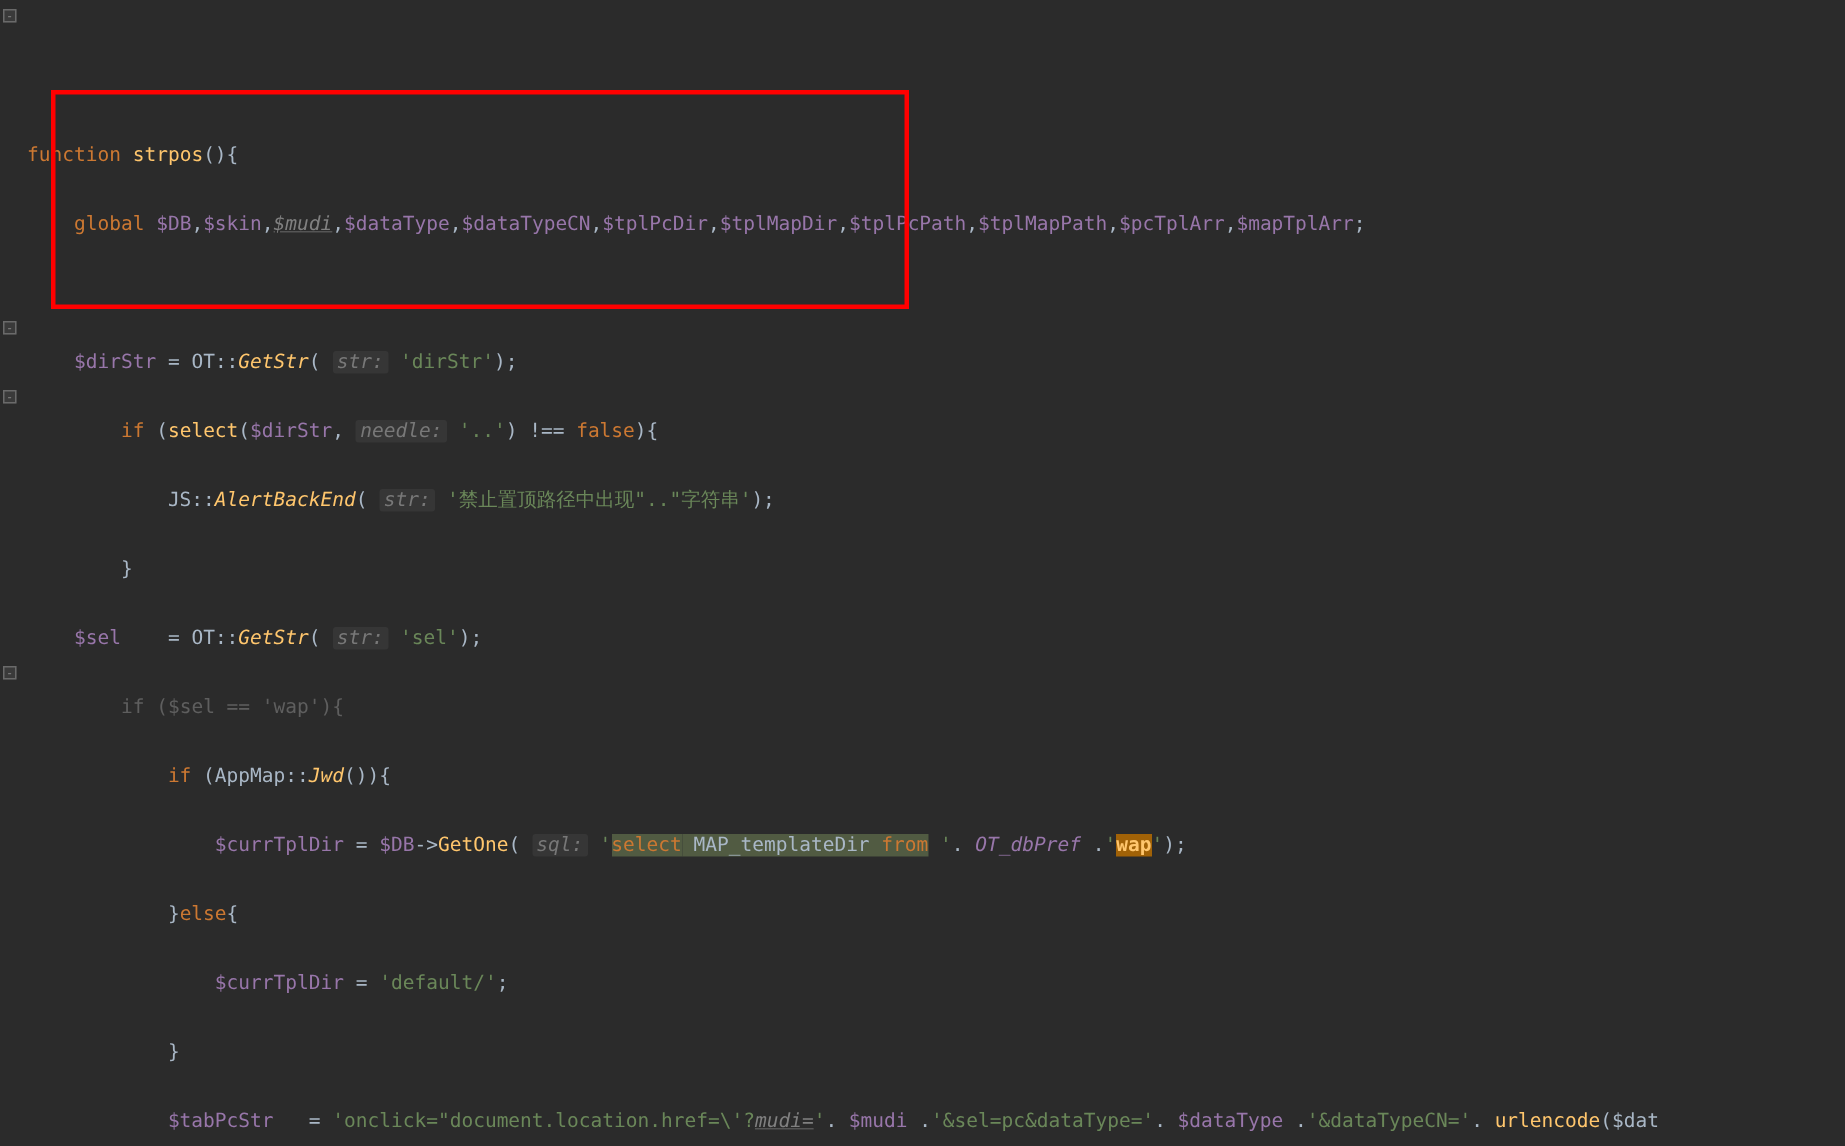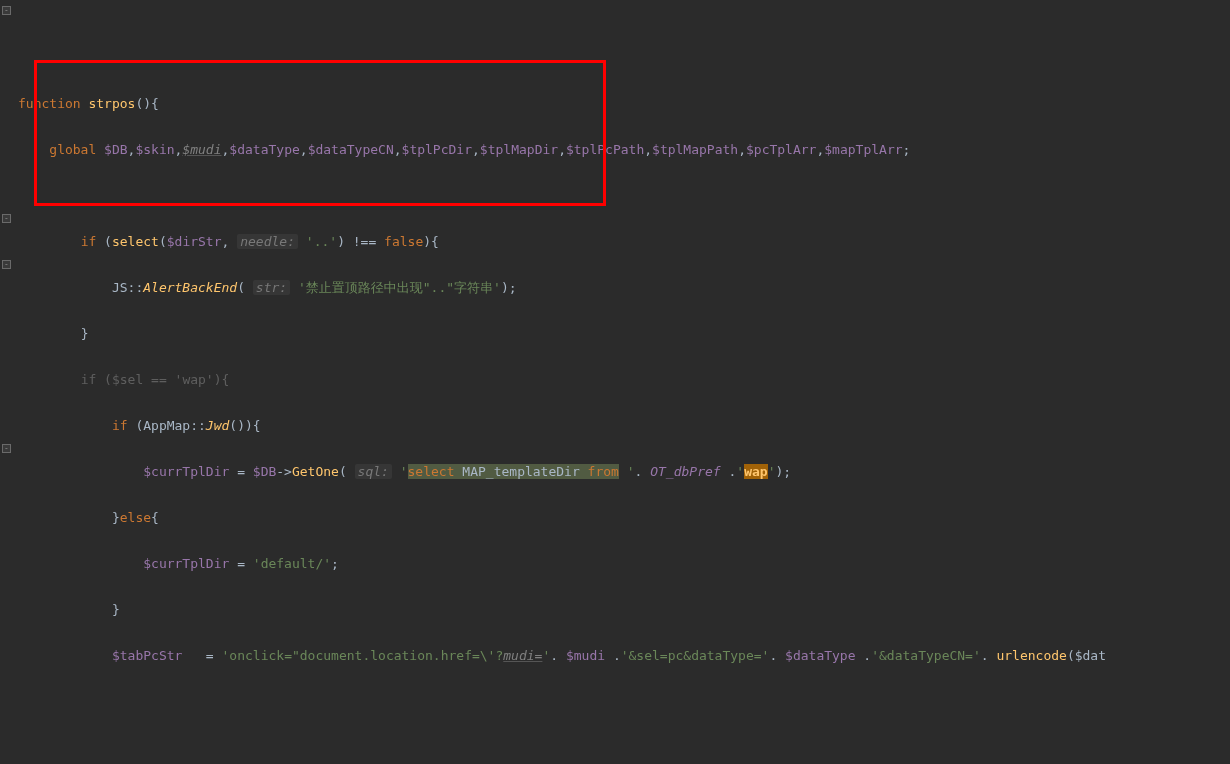--- a/index.html
+++ b/index.html
@@ -77,23 +77,25 @@
     <div class="fold" style="top:444px">-</div>
   </div>
 
   <div class="code">
 
     <div class="redbox" style="top:60px;left:20px;width:572px;height:146px;"></div>
 
 <div class="line"><span class="kw">function</span> <span class="fn">strpos</span><span class="pun">(){</span></div>
 <div class="line">    <span class="kw">global</span> <span class="var">$DB</span><span class="pun">,</span><span class="var">$skin</span><span class="pun">,</span><span class="mudi">$mudi</span><span class="pun">,</span><span class="var">$dataType</span><span class="pun">,</span><span class="var">$dataTypeCN</span><span class="pun">,</span><span class="var">$tplPcDir</span><span class="pun">,</span><span class="var">$tplMapDir</span><span class="pun">,</span><span class="var">$tplPcPath</span><span class="pun">,</span><span class="var">$tplMapPath</span><span class="pun">,</span><span class="var">$pcTplArr</span><span class="pun">,</span><span class="var">$mapTplArr</span><span class="pun">;</span></div>
 <div class="line"> </div>
+<div class="line">    <span class="var">$dirStr</span> <span class="pun">=</span> <span class="cls">OT</span><span class="pun">::</span><span class="fn ital">GetStr</span><span class="pun">( </span><span class="hint">str:</span> <span class="str">'dirStr'</span><span class="pun">);</span></div>
 <div class="line">        <span class="kw">if</span> <span class="pun">(</span><span class="fn">select</span><span class="pun">(</span><span class="var">$dirStr</span><span class="pun">, </span><span class="hint">needle:</span> <span class="str">'..'</span><span class="pun">) </span><span class="op">!==</span> <span class="kw">false</span><span class="pun">){</span></div>
 <div class="line">            <span class="cls">JS</span><span class="pun">::</span><span class="fn ital">AlertBackEnd</span><span class="pun">( </span><span class="hint">str:</span> <span class="str">'禁止置顶路径中出现".."字符串'</span><span class="pun">);</span></div>
 <div class="line">        <span class="pun">}</span></div>
+<div class="line">    <span class="var">$sel</span>    <span class="pun">=</span> <span class="cls">OT</span><span class="pun">::</span><span class="fn ital">GetStr</span><span class="pun">( </span><span class="hint">str:</span> <span class="str">'sel'</span><span class="pun">);</span></div>
 <div class="line">        <span class="kw dim" style="opacity:.6">if</span> <span class="pun dim" style="opacity:.6">(</span><span class="var dim" style="opacity:.6">$sel</span> <span class="pun dim" style="opacity:.6">==</span> <span class="str dim" style="opacity:.6">'wap'</span><span class="pun dim" style="opacity:.6">){</span></div>
 <div class="line">            <span class="kw">if</span> <span class="pun">(</span><span class="cls">AppMap</span><span class="pun">::</span><span class="fn ital">Jwd</span><span class="pun">()){</span></div>
 <div class="line">                <span class="var">$currTplDir</span> <span class="pun">=</span> <span class="var">$DB</span><span class="pun">-&gt;</span><span class="fn">GetOne</span><span class="pun">( </span><span class="hint">sql:</span> <span class="str">'</span><span class="hlkw">select</span><span class="hlbg"> MAP_templateDir </span><span class="hlkw">from</span><span class="str"> '</span><span class="pun">. </span><span class="var ital">OT_dbPref</span> <span class="pun">.</span><span class="str">'</span><span class="hlcn">wap</span><span class="str">'</span><span class="pun">);</span></div>
 <div class="line">            <span class="pun">}</span><span class="kw">else</span><span class="pun">{</span></div>
 <div class="line">                <span class="var">$currTplDir</span> <span class="pun">=</span> <span class="str">'default/'</span><span class="pun">;</span></div>
 <div class="line">            <span class="pun">}</span></div>
 <div class="line">            <span class="var">$tabPcStr</span>   <span class="pun">=</span> <span class="str">'onclick="document.location.href=\'?</span><span class="mudi">mudi=</span><span class="str">'</span><span class="pun">. </span><span class="var">$mudi</span> <span class="pun">.</span><span class="str">'&amp;sel=pc&amp;dataType='</span><span class="pun">. </span><span class="var">$dataType</span> <span class="pun">.</span><span class="str">'&amp;dataTypeCN='</span><span class="pun">. </span><span class="fn">urlencode</span><span class="pun">($dat</span></div>
 
 
 

